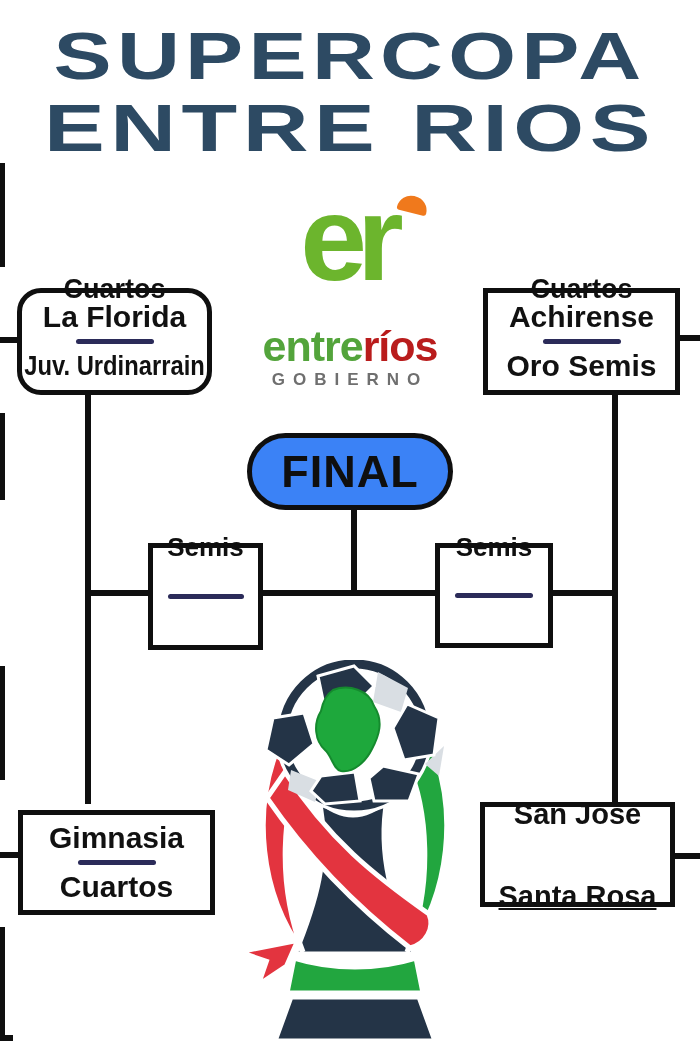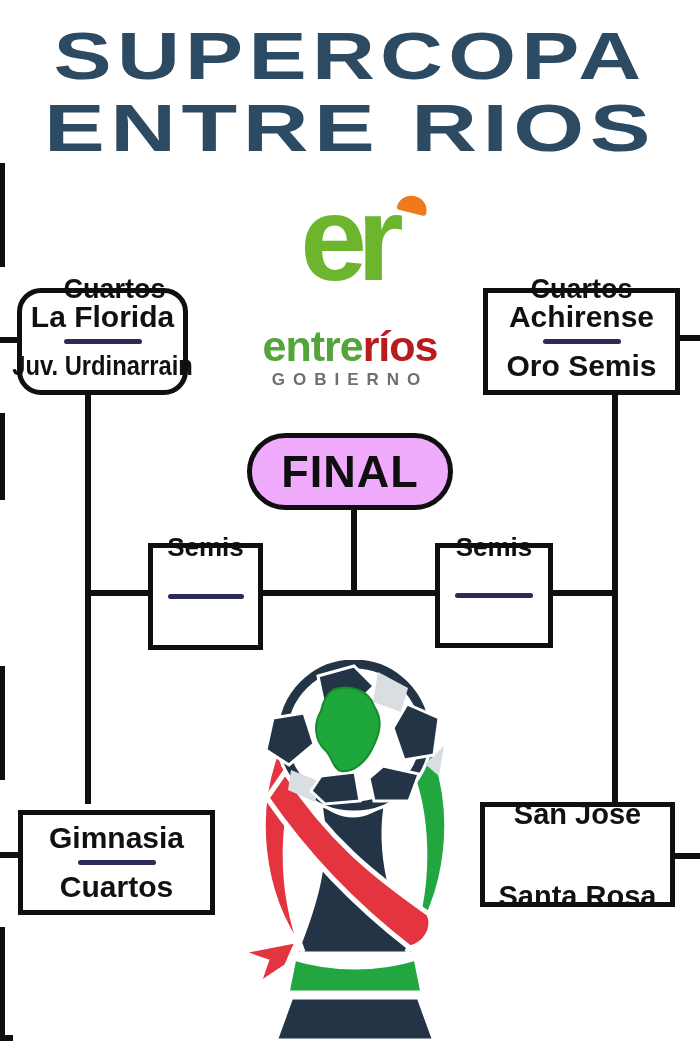--- a/index.html
+++ b/index.html
@@ -47,21 +47,21 @@
     display:flex;flex-direction:column;align-items:center;justify-content:center;
   }
   .team{
     color:#111111;font-size:30px;font-weight:600;line-height:38px;white-space:nowrap;
   }
   .team.condensed{font-size:27px;transform:scaleX(0.88);}
   .vs-divider{width:78px;height:5px;background:#2b2b59;border-radius:3px;margin:3px 0;}
   .semi .vs-divider{margin:0;}
   
   .final-pill{
-    left:247px;top:433px;width:206px;height:77px;background:#f0abfc;
+    left:247px;top:433px;width:206px;height:77px;background:#3b82f6;
     border:5px solid #0f0f0f;border-radius:39px;box-sizing:border-box;z-index:2;
     display:flex;align-items:center;justify-content:center;
     font-size:45px;font-weight:bold;letter-spacing:1px;color:#0f0f0f;
   }
   
   .trophy{left:233px;top:660px;width:244px;height:381px;z-index:0;}
 </style>
 </head>
 <body>
 
@@ -90,21 +90,21 @@
 
 <div class="abs round-label" style="left:17px;top:251px;width:195px;">Cuartos</div>
 <div class="abs round-label" style="left:483px;top:251px;width:197px;">Cuartos</div>
 <div class="abs round-label" style="left:148px;top:509px;width:115px;font-size:26px;">Semis</div>
 <div class="abs round-label" style="left:435px;top:509px;width:118px;font-size:26px;">Semis</div>
 
 <div class="abs final-pill">
     <span>FINAL</span>
   </div>
 
-<div class="abs match-box" style="left:17px;top:288px;width:171px;height:107px;border-radius:24px;">
+<div class="abs match-box" style="left:17px;top:288px;width:195px;height:107px;border-radius:24px;">
   <div class="team">La Florida</div>
   <div class="vs-divider"></div>
   <div class="team condensed">Juv. Urdinarrain</div>
 </div>
 
 <div class="abs match-box" style="left:483px;top:288px;width:197px;height:107px;">
   <div class="team">Achirense</div>
   <div class="vs-divider"></div>
   <div class="team">Oro Semis</div>
 </div>
@@ -123,21 +123,21 @@
 
 <div class="abs match-box" style="left:18px;top:802px;width:197px;height:105px;margin-top:8px;">
   <div class="team">Gimnasia</div>
   <div class="vs-divider"></div>
   <div class="team">Cuartos</div>
 </div>
 
 <div class="abs match-box" style="left:480px;top:802px;width:195px;height:105px;gap:19px;">
   <div class="team" style="font-size:29px;">San José</div>
   <div class="vs-divider"></div>
-  <div class="team" style="font-size:29px;">Santa Rosa</div>
+  <div class="team" style="font-size:29px;text-decoration:underline;">Santa Rosa</div>
 </div>
 
 <svg class="abs trophy" viewBox="0 0 244 381" xmlns="http://www.w3.org/2000/svg">
 
   <path d="M86,140 C98,195 82,245 62,294 L182,294 C160,245 144,195 154,140 C132,160 108,160 86,140 Z" fill="#243447" stroke="#ffffff" stroke-width="5"></path>
 
   <path d="M45,88 C20,150 26,232 70,292 C44,225 48,148 72,98 Z" fill="#e3343f" stroke="#ffffff" stroke-width="5"></path>
 
   <path d="M199,88 C224,150 218,232 174,292 C200,225 196,148 172,98 Z" fill="#22a63f" stroke="#ffffff" stroke-width="5"></path>
 

